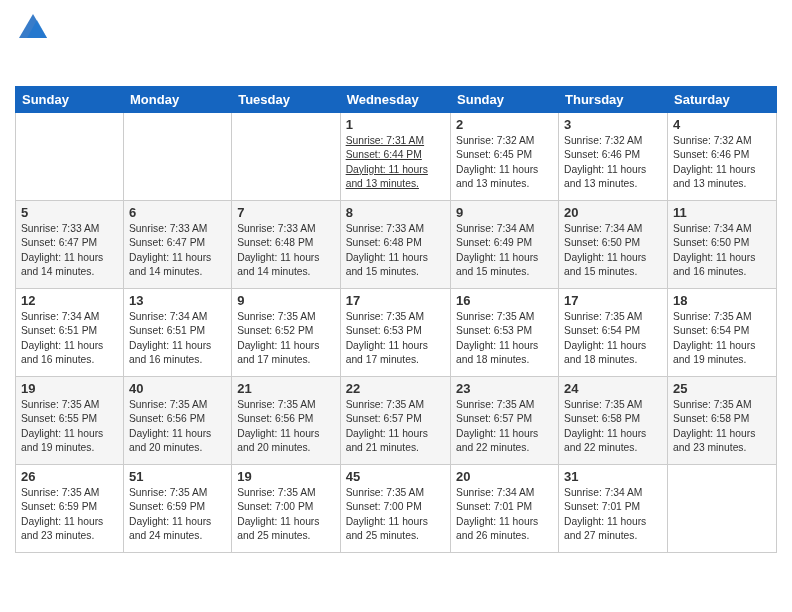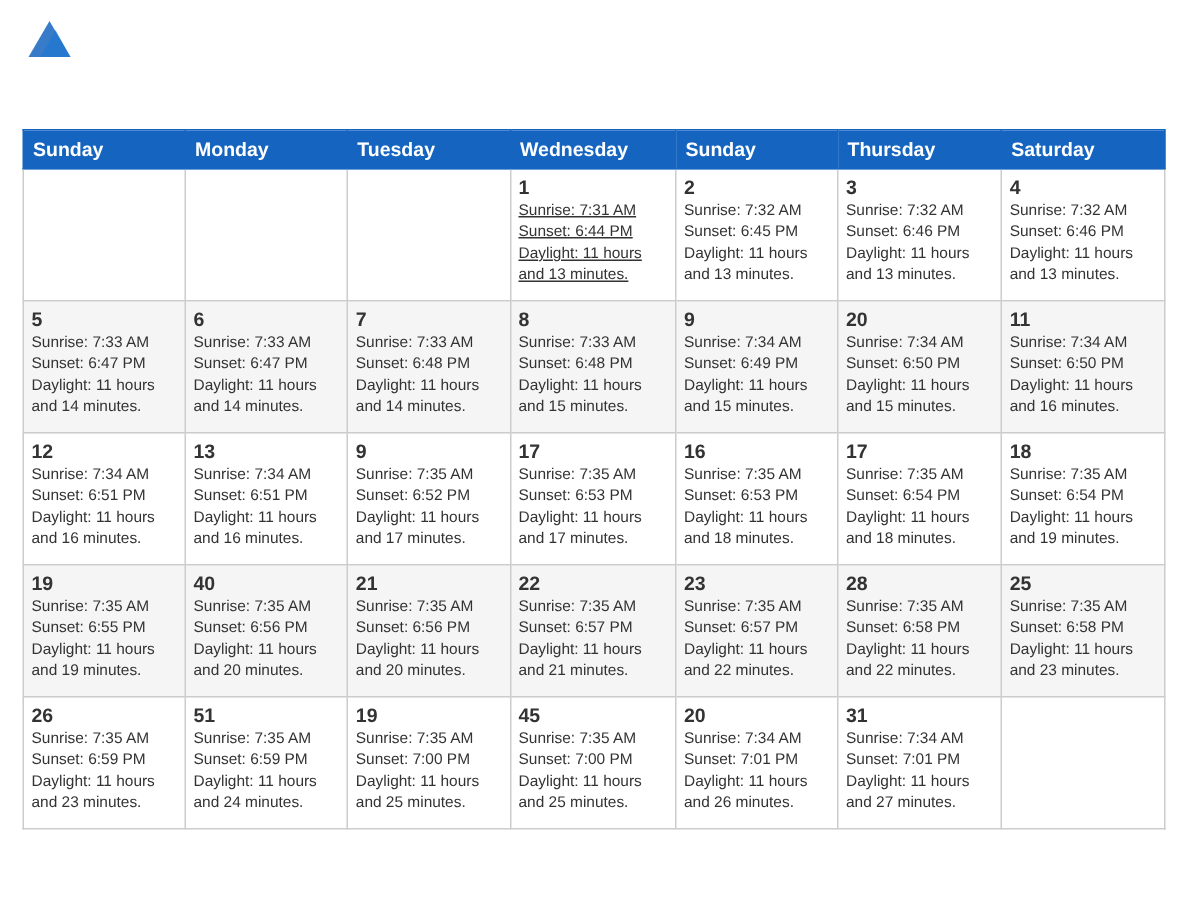--- a/index.html
+++ b/index.html
@@ -292,21 +292,21 @@
 and 21 minutes.</div>
           </td>
           <td>
             <span class="day-number">23</span>
             <div class="day-info" style="white-space: pre-line;">Sunrise: 7:35 AM
 Sunset: 6:57 PM
 Daylight: 11 hours
 and 22 minutes.</div>
           </td>
           <td>
-            <span class="day-number">28</span>
+            <span class="day-number">24</span>
             <div class="day-info" style="white-space: pre-line;">Sunrise: 7:35 AM
 Sunset: 6:58 PM
 Daylight: 11 hours
 and 22 minutes.</div>
           </td>
           <td>
             <span class="day-number">25</span>
             <div class="day-info" style="white-space: pre-line;">Sunrise: 7:35 AM
 Sunset: 6:58 PM
 Daylight: 11 hours

